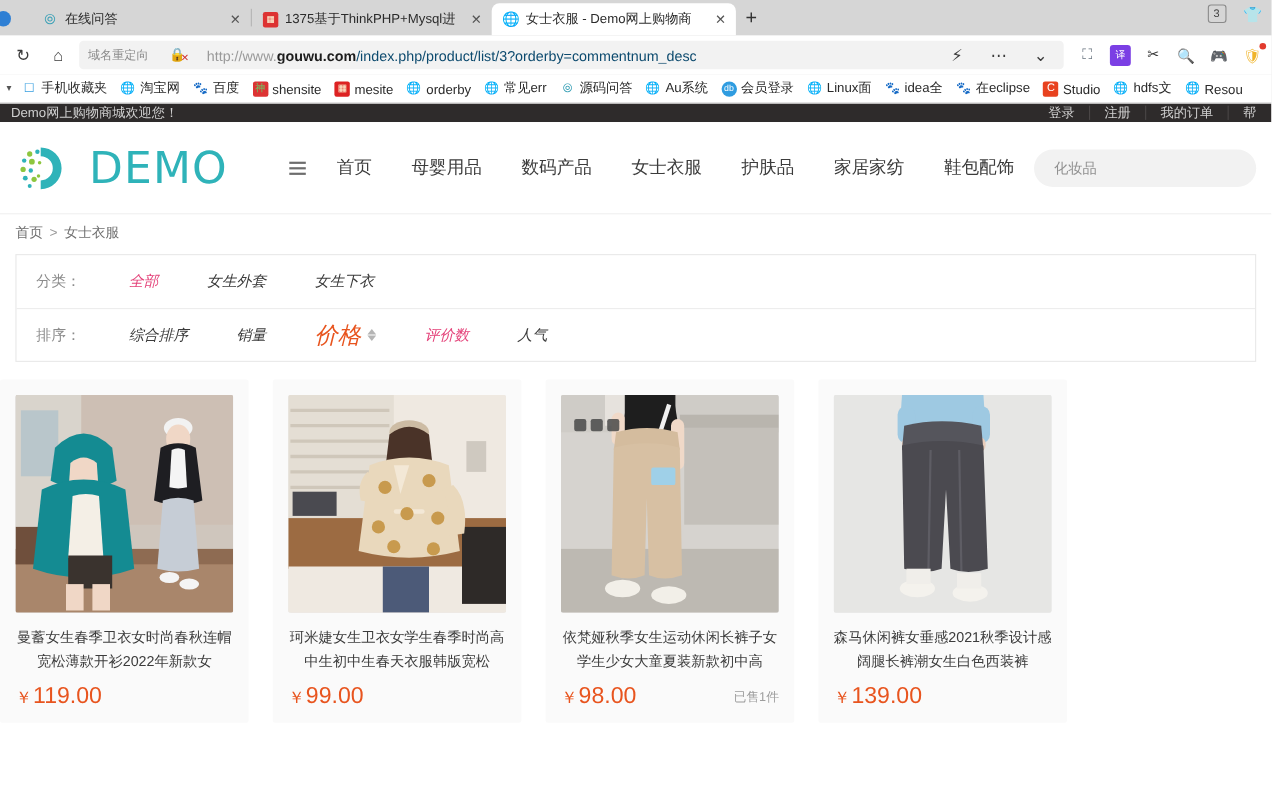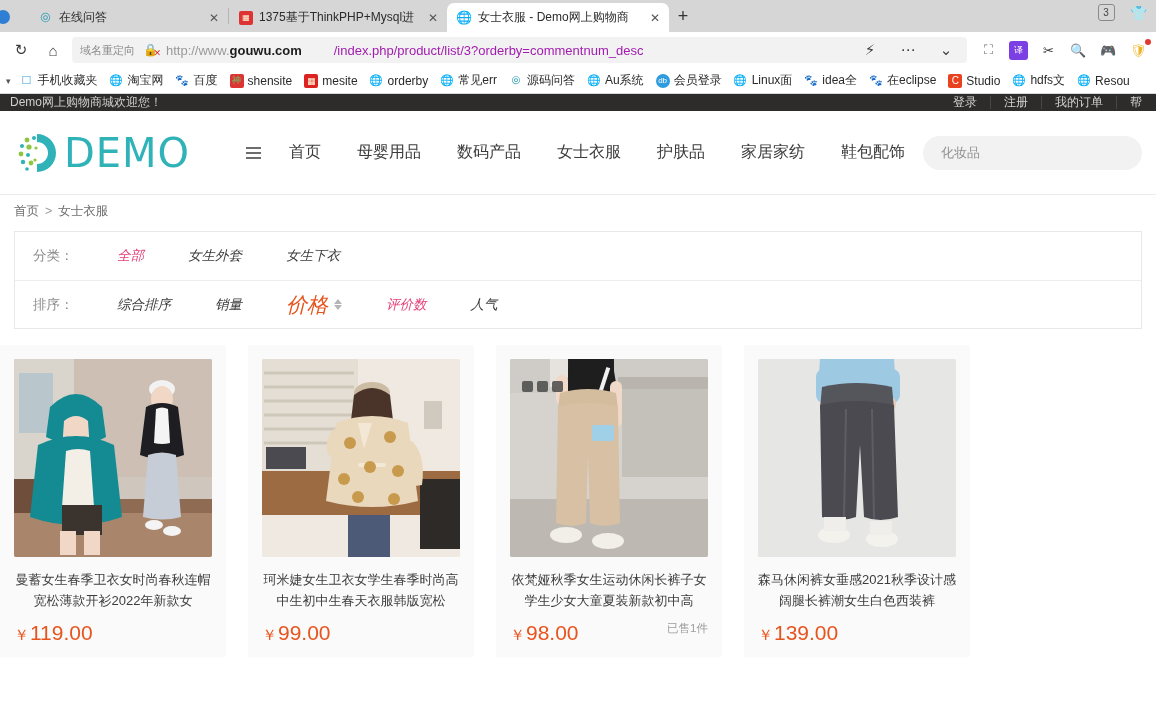--- a/index.html
+++ b/index.html
@@ -68,32 +68,32 @@
   .navbar {
     height: 36px; background: #ffffff;
     display: flex; align-items: center; padding: 0 8px; gap: 6px;
   }
   .nav-btn {
     width: 26px; height: 26px; flex: none; color: #3b3b3b; font-size: 15px;
     display: flex; align-items: center; justify-content: center;
   }
   .omnibox {
     flex: 1; height: 26px; background: #f2f2f2; border-radius: 4px;
-    display: flex; align-items: center; padding: 0 8px; gap: 8px;
+    display: flex; align-items: center; padding: 0 8px; gap: 19px;
     min-width: 0;
   }
   .redirect-tag {
     font-size: 11px; color: #8a8a8a; white-space: nowrap;
     display:flex; align-items:center; gap:1px;
   }
   .lock-broken { font-size: 12px; color: #555; position: relative; }
   .lock-x { color:#d03030; font-size:9px; position:absolute; right:-3px; bottom:-1px; }
   .url { font-size: 13px; color: #9a9a9a; white-space: nowrap; overflow: hidden; }
   .url b { color: #1c1c1c; font-weight: bold; }
-  .url .rest { color: #a21caf; margin-left: 32px; }
+  .url .rest { color: #0c4a6e; }
   .omni-right { margin-left: auto; display: flex; align-items: center; gap: 12px; padding-left:10px;}
   .ext-row { display: flex; align-items: center; gap: 11px; padding-left: 6px; }
   .ext {
     width: 19px; height: 19px; flex: none;
     display: flex; align-items: center; justify-content: center;
     font-size: 13px; border-radius: 3px;
   }
   .ext.e1 { color:#6a7580; }
   .ext.e2 { background:#7b3fe4; color:#fff; font-size:9px; }
   .ext.e3 { color:#333; }
@@ -132,21 +132,21 @@
     color: #d2d2d2; text-decoration: none; padding: 0 13px; font-size: 12px;
     border-right: 1px solid #4a4646; line-height: 13px;
   }
   .topbar-links a:last-child { border-right: none; padding-right: 4px; }
 
   
   .header {
     height: 84px; background: #fff; display: flex; align-items: center;
     padding: 0 14px; border-bottom: 1px solid #ececec;
   }
-  .logo { display: flex; align-items: flex-start; gap: 4px; }
+  .logo { display: flex; align-items: flex-start; gap: 21px; }
   .logo-mark { width: 46px; height: 46px; flex: none; }
   .logo-text {
     font-size: 40px; letter-spacing: 1px; color: #2fb3b9; font-weight: 400;
     font-family: "DejaVu Sans", sans-serif;
   }
   .mainnav { display: flex; align-items: center; margin-left: 56px; gap: 0; }
   .burger { display:flex;flex-direction:column;gap:3px; margin-right:10px; }
   .burger i { display:block; width:15px; height:2px; background:#6d6d6d; }
   .mainnav a {
     color: #3c3c3c; text-decoration: none; font-size: 16px; padding: 0 18px;
@@ -192,21 +192,21 @@
   }
   .thumb {
     width: 198px; height: 198px; border-radius: 2px; overflow: hidden;
     background: #e6e6e6; position: relative;
   }
   .thumb svg { display: block; width: 100%; height: 100%; }
   .pname {
     margin-top: 12px; font-size: 13px; color: #3c3c3c; line-height: 21px;
     height: 42px; overflow: hidden; text-align: center;
   }
-  .prow { margin-top: 10px; display: flex; align-items: flex-start; }
+  .prow { margin-top: 10px; display: flex; align-items: center; }
   .price { color: #e8541e; font-size: 21px; }
   .price .y { font-size: 15px; margin-right: 1px; }
   .sold { margin-left: auto; font-size: 11.5px; color: #9d9d9d; }
 </style>
 </head>
 <body>
 
 <div class="browser">
 
   <div class="tabstrip">

